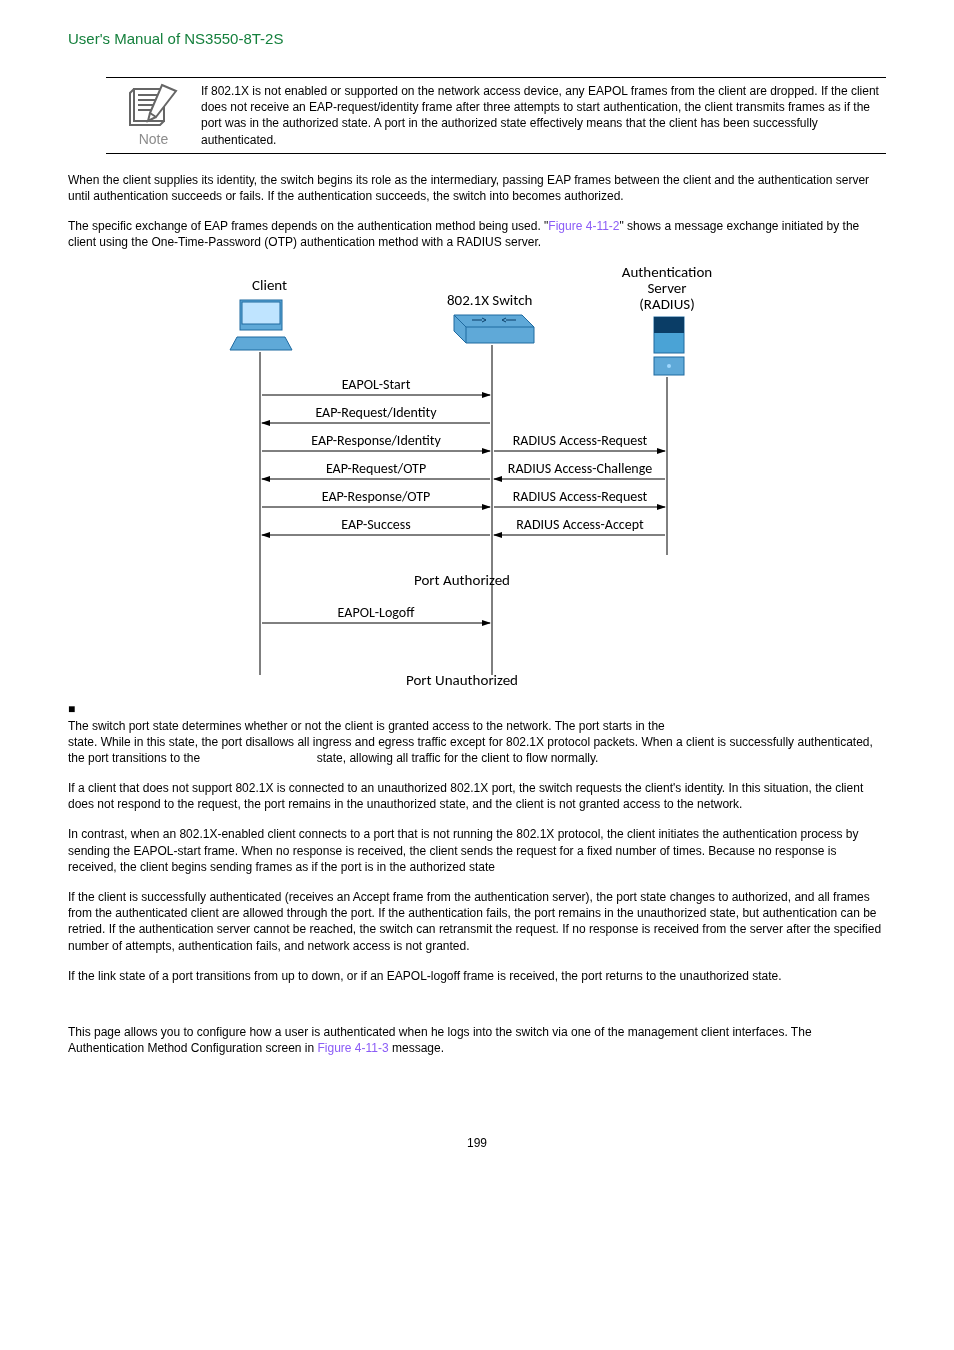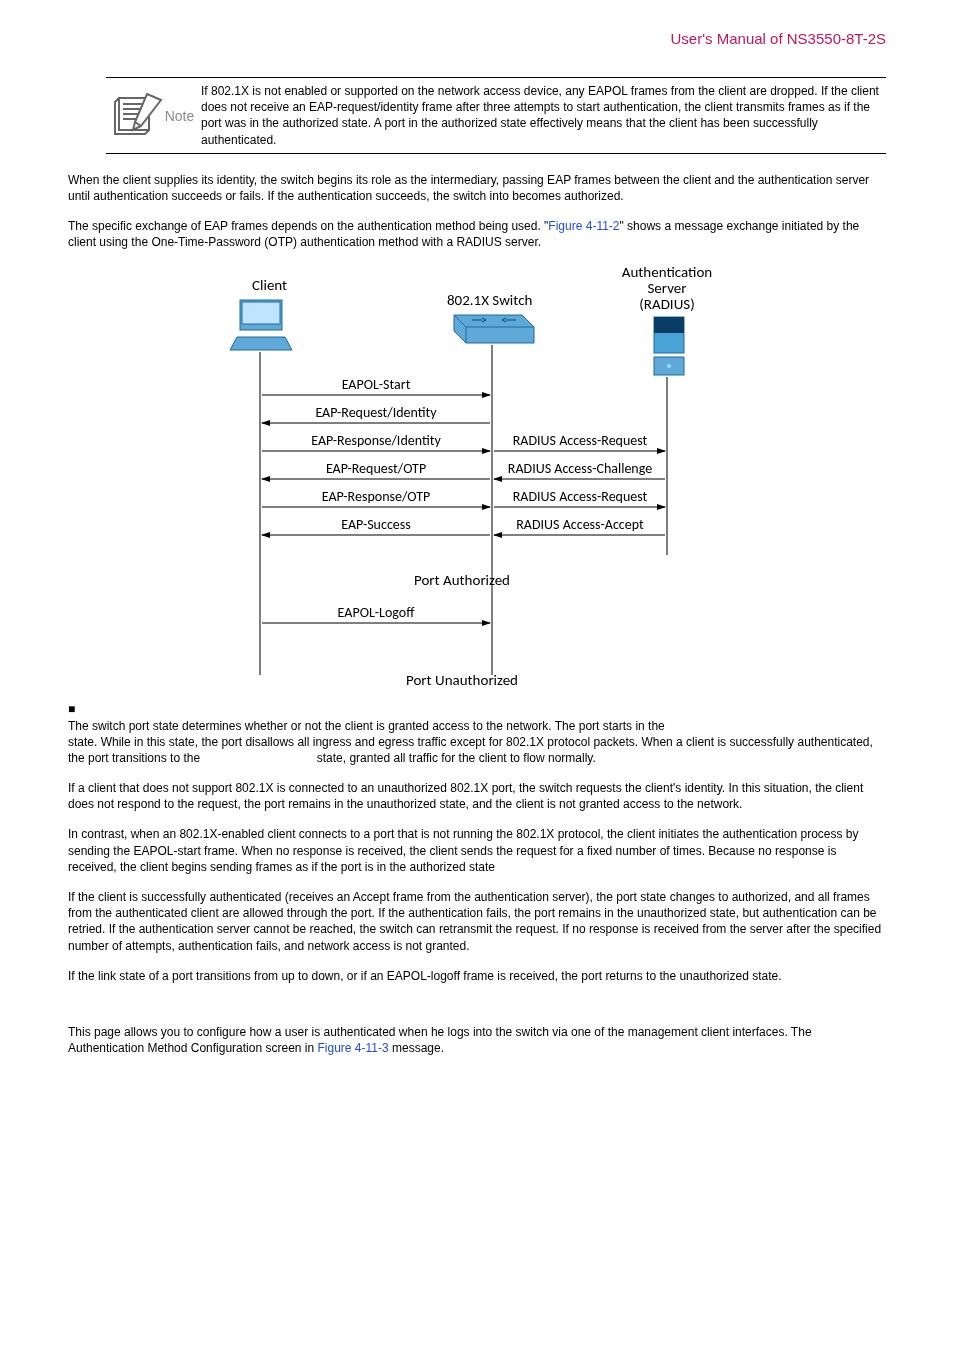--- a/index.html
+++ b/index.html
@@ -8,37 +8,38 @@
     color: #000;
     margin: 0;
     padding: 0;
     background: #fff;
     width: 954px;
   }
   .page {
     padding: 30px 68px 0 68px;
   }
   .header {
-    text-align: right;
-    color: #be185d;
+    text-align: left;
+    color: #15803d;
     font-size: 15px;
     margin-bottom: 30px;
   }
   .note-row {
     display: flex;
     border-top: 1px solid #000;
     border-bottom: 1px solid #000;
     padding: 5px 0;
     margin-left: 38px;
     margin-bottom: 18px;
   }
   .note-icon {
     width: 95px;
     flex: 0 0 95px;
     display:flex;
+    flex-direction:column;
     align-items:center;
     justify-content:center;
   }
   .note-icon svg { display:block; }
   .note-label {
     font-family: Arial, sans-serif;
     font-size: 14px;
     color:#8c8c8c;
     text-align:center;
     margin-top: 2px;
@@ -57,21 +58,21 @@
     margin: 10px 0 4px 0;
   }
   svg { overflow: visible; }
   .caption {
     text-align:center;
     margin-bottom: 6px;
   }
   .bullet {
     margin: 2px 0 2px 0;
   }
-  .link { color: #1d4ed8; }
+  .link { color: #8b5cf6; }
   .footer {
     text-align:center;
     margin-top: 80px;
     font-size: 12px;
   }
 </style>
 </head>
 <body>
 
 <div class="page">
@@ -177,25 +178,26 @@
         <text x="280" y="420" text-anchor="middle" font-size="15">Port Unauthorized</text>
       </g>
     </svg>
   </div>
 
   <div class="bullet">■</div>
   <p>
     <span>The switch port state determines whether or not the client is granted access to the network. The port starts in the</span><br>
     <span>state. While in this state, the port disallows all ingress and egress traffic except for 802.1X protocol packets. When a client is successfully authenticated, the port transitions to the</span>
     <span style="display:inline-block; width:110px;"></span>
-    <span>state, granted all traffic for the client to flow normally.</span>
+    <span>state, allowing all traffic for the client to flow normally.</span>
   </p>
 
   <p>If a client that does not support 802.1X is connected to an unauthorized 802.1X port, the switch requests the client's identity. In this situation, the client does not respond to the request, the port remains in the unauthorized state, and the client is not granted access to the network.</p>
   <p>In contrast, when an 802.1X-enabled client connects to a port that is not running the 802.1X protocol, the client initiates the authentication process by sending the EAPOL-start frame. When no response is received, the client sends the request for a fixed number of times. Because no response is received, the client begins sending frames as if the port is in the authorized state</p>
   <p>If the client is successfully authenticated (receives an Accept frame from the authentication server), the port state changes to authorized, and all frames from the authenticated client are allowed through the port. If the authentication fails, the port remains in the unauthorized state, but authentication can be retried. If the authentication server cannot be reached, the switch can retransmit the request. If no response is received from the server after the specified number of attempts, authentication fails, and network access is not granted.</p>
   <p>If the link state of a port transitions from up to down, or if an EAPOL-logoff frame is received, the port returns to the unauthorized state.</p>
 
   <p style="margin-top:40px;">
     <span>This page allows you to configure how a user is authenticated when he logs into the switch via one of the management client interfaces. The Authentication Method Configuration screen in </span><span class="link">Figure 4-11-3</span><span> message.</span>
   </p>
 
+  <div class="footer">199</div>
 </div>
 
 </body></html>

